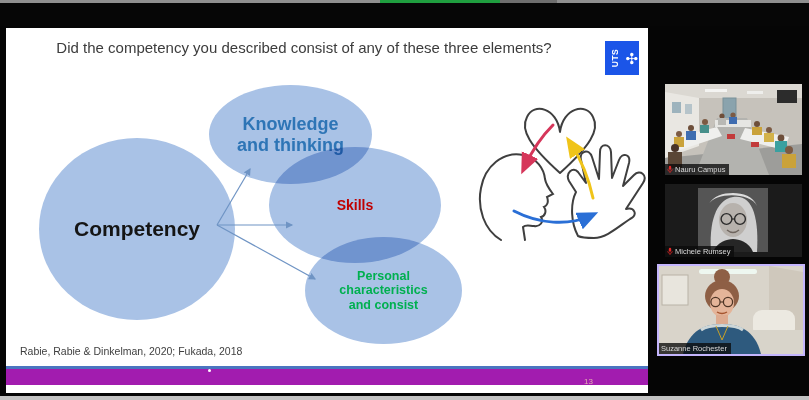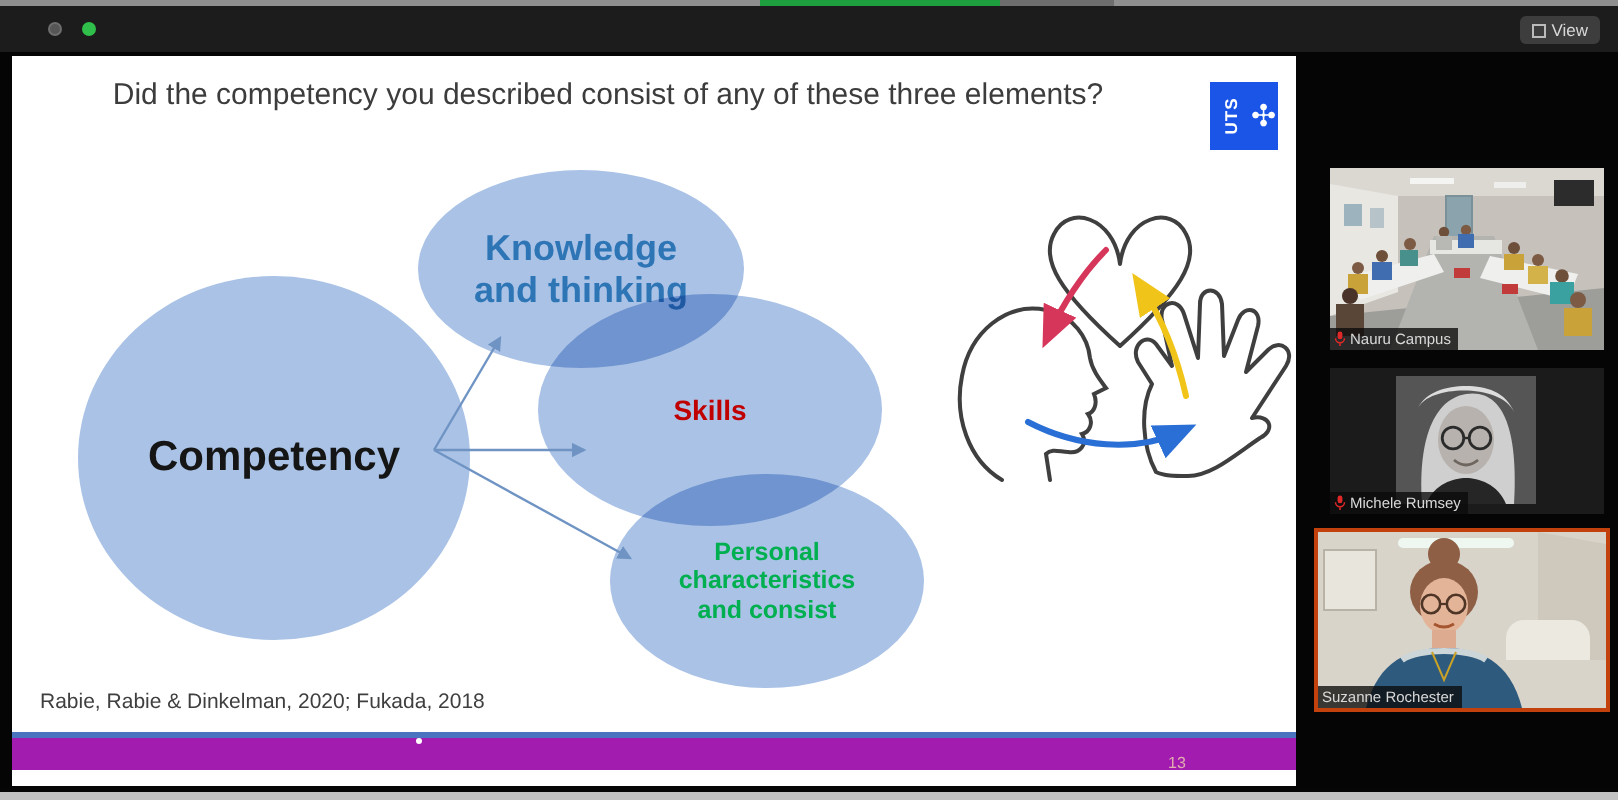--- a/index.html
+++ b/index.html
@@ -53,44 +53,36 @@
   .footer-line { position:absolute; left:0; top:338px; width:642px; height:3px; background:#4a74c0; }
   .footer-bar { position:absolute; left:0; top:341px; width:642px; height:16px; background:#a21caf; }
   .page-num { position:absolute; left:578px; top:8px; font-size:8px; color:#e3aeb0; }
   .cursor-dot { position:absolute; left:202px; top:341px; width:3px; height:3px; border-radius:50%; background:#fff; z-index:6; }
 
   
   .panel { position:absolute; right:0; top:0; width:154px; height:368px; }
   .thumb { position:absolute; overflow:hidden; background:#161616; }
   .thumb-1 { left:10px; top:58px; width:137px; height:91px; }
   .thumb-2 { left:10px; top:158px; width:137px; height:73px; background:#1b1b1b; }
-  .thumb-3 { left:2px; top:238px; width:148px; height:92px; border:2px solid #c2410c; background:#222; }
+  .thumb-3 { left:2px; top:238px; width:148px; height:92px; border:2px solid #c4b5fd; background:#222; }
   .name-tag { position:absolute; left:0; bottom:0; background:rgba(10,10,10,0.78); color:#d9d9d9;
               font-size:7.5px; padding:1px 4px 1px 2px; display:flex; align-items:center; gap:2px; z-index:3; white-space:nowrap; }
   .mic { width:6px; height:9px; color:#e02828; flex:0 0 auto; }
   .thumb svg.scene { display:block; }
 </style>
 </head>
 <body>
 
 <div class="screen">
 
   <div class="menu-strip">
     <div class="seg-green"></div>
     <div class="seg-dark"></div>
   </div>
 
-  <div class="titlebar">
-    <span class="win-dot dot-1"></span>
-    <span class="win-dot dot-2"></span>
-    <div class="view-btn">
-      <span class="grid-ic"></span>
-      <span>View</span>
-    </div>
-  </div>
 
   <div class="main">
 
     <div class="slide">
       <div class="slide-title">Did the competency you described consist of any of these three elements?</div>
 
       <div class="uts-logo">
         <span class="uts-text">UTS</span>
         <span class="uts-glyph">✣</span>
       </div>

